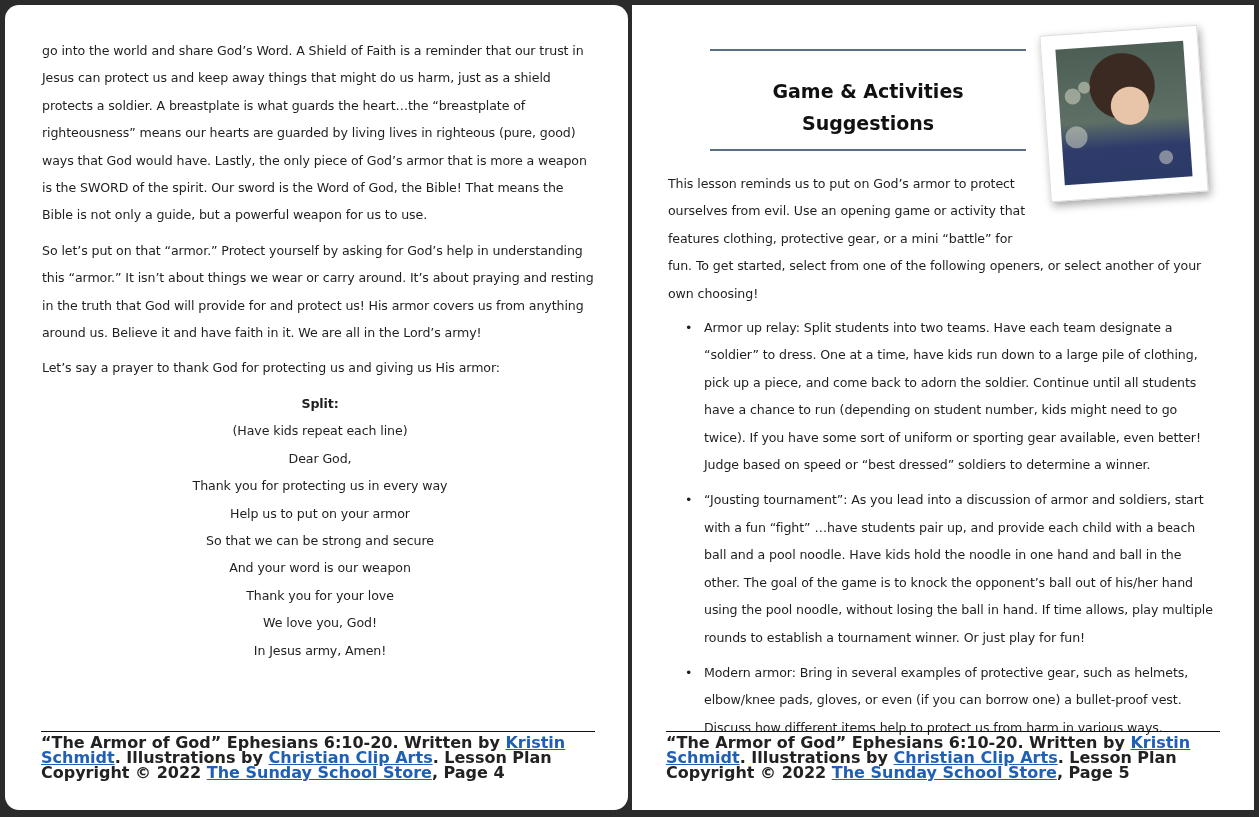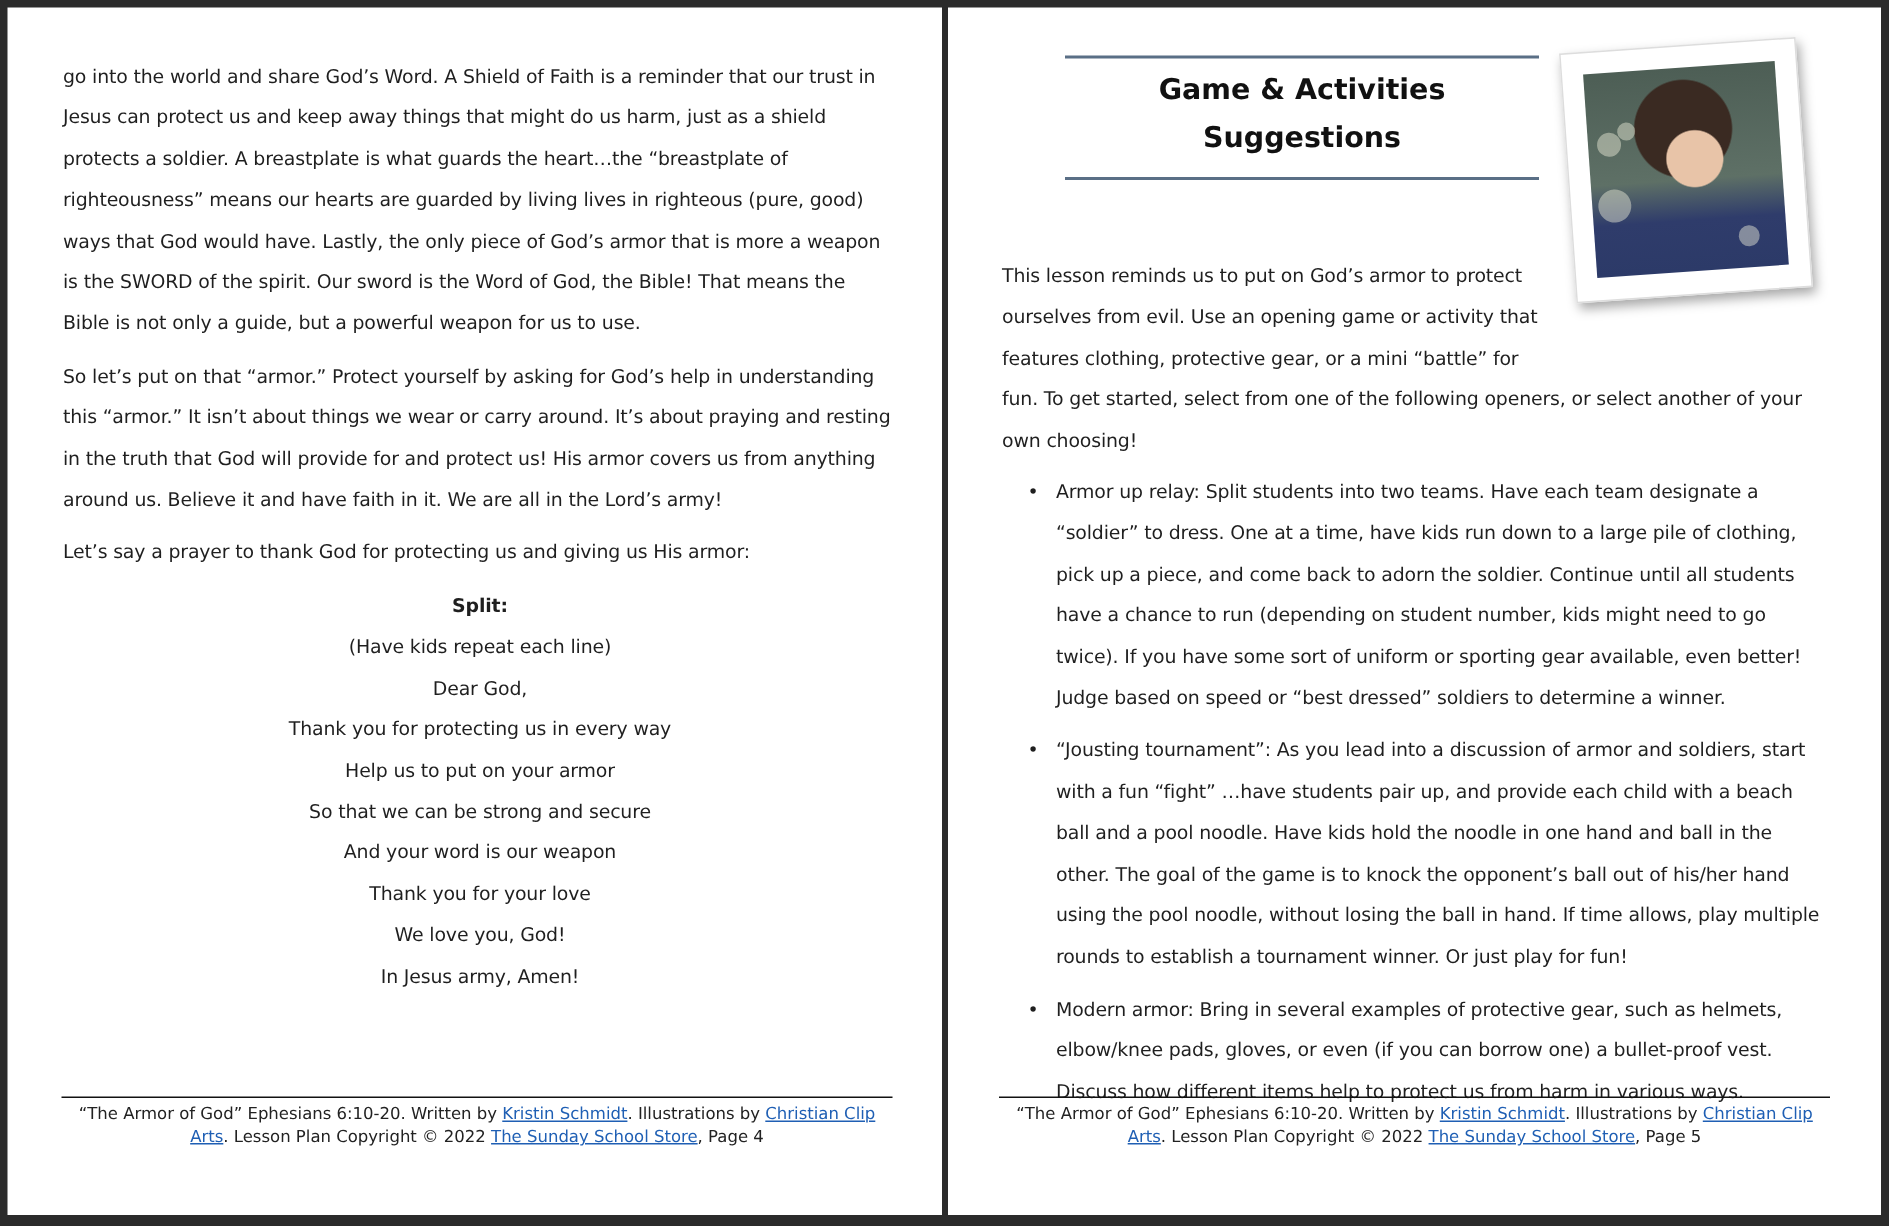--- a/index.html
+++ b/index.html
@@ -7,52 +7,52 @@
     width: 1259px; height: 817px;
     background: #2b2b2b;
     position: relative; overflow: hidden;
     font-family: "DejaVu Sans", sans-serif;
     color: #1f1f1f;
   }
   .page {
     position: absolute; top: 5px; height: 805px;
     background: #ffffff;
   }
-  #page-left { left: 5px; width: 623px; }
+  #page-left { left: 5px; width: 623px; border-radius: 14px; }
   #page-right { left: 632px; width: 622px; }
 
   .body-text {
     font-size: 12.6px;
     line-height: 27.4px;
     letter-spacing: -0.1px;
     margin: 0;
   }
   p.para { margin: 0 0 8px 0; }
 
   
   #left-content { position: absolute; left: 37px; top: 32px; width: 556px; }
   .prayer-block { text-align: center; margin-top: 3px; }
   .prayer-title { font-weight: bold; }
   .prayer-line { display: block; }
 
   .footer {
     position: absolute; top: 726px;
     border-top: 1.5px solid #111;
     padding-top: 3px;
-    font-size: 11px; line-height: 15px; text-align: center; color: #222;
+    font-size: 16px; line-height: 15px; text-align: left; color: #222; font-weight: bold;
   }
   #footer-left { left: 36px; width: 554px; }
   #footer-right { left: 34px; width: 554px; }
   .footer a { color: #1f5fb4; text-decoration: underline; }
 
   
   .heading-box {
-    position: absolute; left: 78px; top: 32px; width: 316px;
+    position: absolute; left: 78px; top: 44px; width: 316px;
     border-top: 2px solid #5a6f86; border-bottom: 2px solid #5a6f86;
-    text-align: center; padding: 5px 0 10px 0;
+    text-align: center; padding: 24px 0 10px 0;
   }
   .heading-line { display: block; font-weight: bold; font-size: 19px; line-height: 32px; color: #111; }
 
   .photo-frame {
     position: absolute; left: 413px; top: 25px; width: 156px; height: 165px;
     background: #fff;
     transform: rotate(-4deg);
     box-shadow: 2px 4px 8px rgba(0,0,0,0.35);
     border: 1px solid #ddd;
   }

